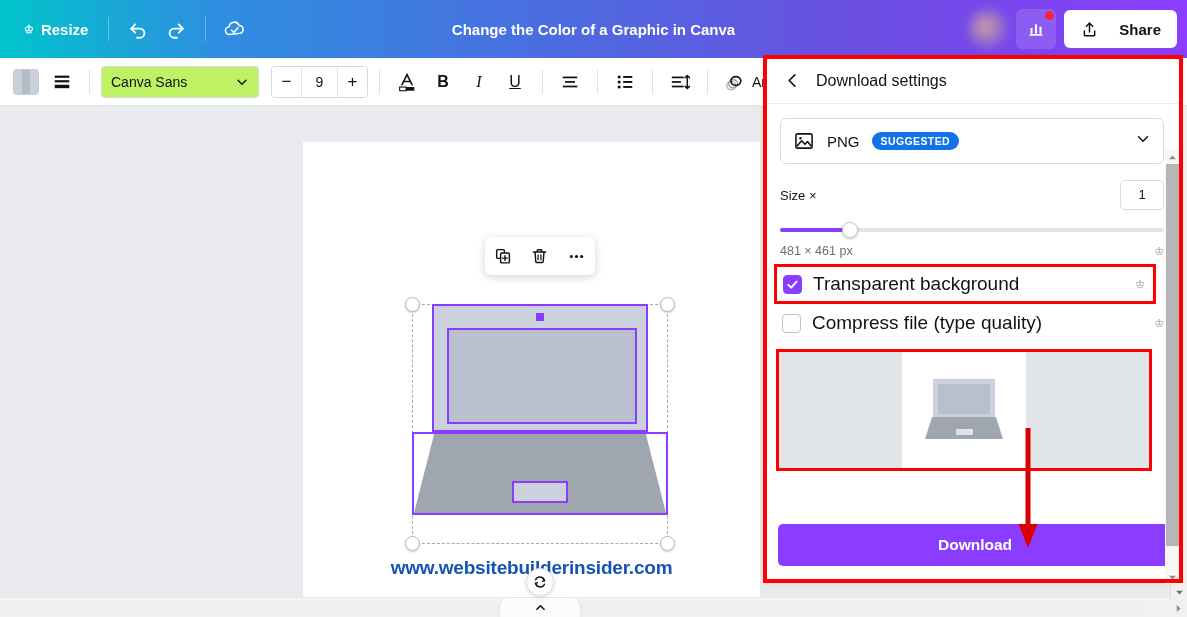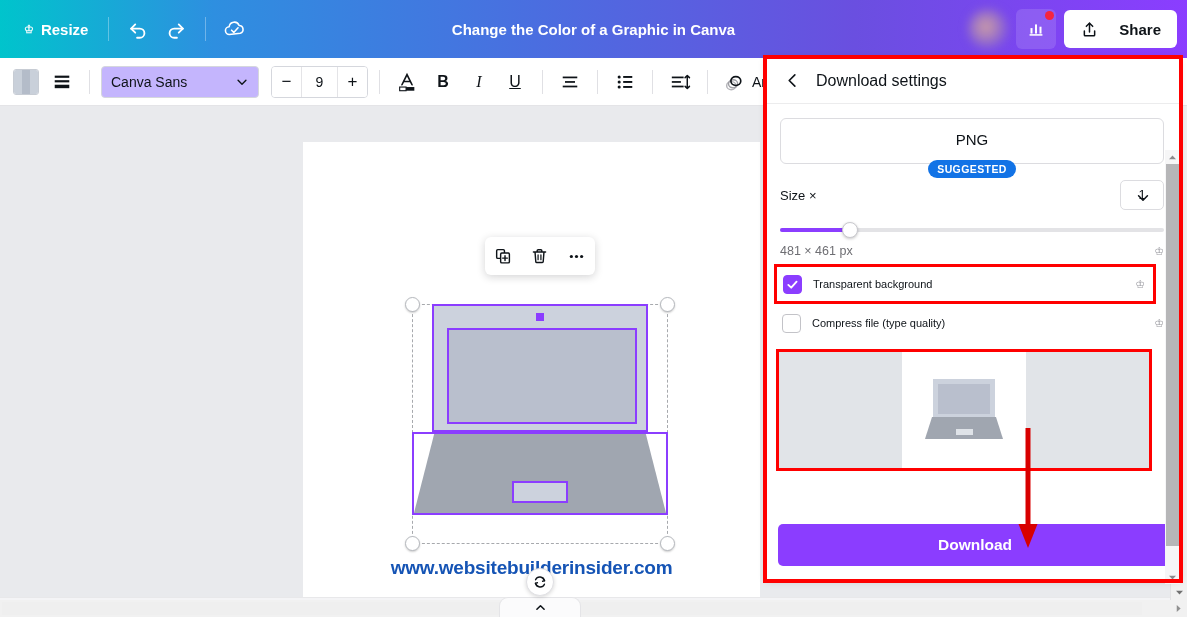--- a/index.html
+++ b/index.html
@@ -68,21 +68,21 @@
     height: 32px; min-width: 32px; border-radius: 4px; cursor: pointer; }
   .swatch {
     width: 26px; height: 26px; border-radius: 3px; overflow: hidden;
     display: flex; border: 1px solid #c7ccd4;
   }
   .swatch i { flex: 1; height: 100%; display: block; }
   .sep { width: 1px; height: 24px; background: #e0e0e4; margin: 0 7px; }
   .font-select {
     display: flex; align-items: center; justify-content: space-between;
     width: 158px; height: 32px; border: 1px solid #d5d7dd; border-radius: 4px;
-    padding: 0 9px; font-size: 14px; color: #0e1318; cursor: pointer; background: #c4b5fd;
+    padding: 0 9px; font-size: 14px; color: #0e1318; cursor: pointer; background: #bef264;
   }
   .size-box {
     display: flex; align-items: center; height: 32px;
     border: 1px solid #d5d7dd; border-radius: 4px; overflow: hidden; margin-left: 8px;
   }
   .size-box .sb {
     width: 29px; height: 30px; display: flex; align-items: center; justify-content: center;
     font-size: 17px; color: #0e1318; cursor: pointer; background: #fff;
   }
   .size-box .sv {
@@ -205,21 +205,21 @@
     padding: 0 16px; border-bottom: 1px solid #ececed;
   }
   .dl-head .back { width: 20px; height: 20px; display: flex; align-items: center;
     justify-content: center; cursor: pointer; }
   .dl-title { font-size: 16px; color: #0e1318; }
   .dl-body { padding: 14px 16px 0 14px; position: relative; height: 476px; }
 
   .lbl { font-size: 13px; color: #0e1318; margin-bottom: 8px; }
   .filetype {
     display: flex; align-items: center; height: 46px; border: 1px solid #dcdce0;
-    border-radius: 6px; padding: 0 12px; gap: 12px; cursor: pointer; margin-bottom: 16px; flex-direction: column;
+    border-radius: 6px; padding: 0 12px; gap: 12px; cursor: pointer; margin-bottom: 16px;
   }
   .ft-name { font-size: 15px; color: #0e1318; }
   .badge {
     background: #1273e6; color: #fff; font-size: 10.5px; font-weight: bold;
     padding: 3px 9px; border-radius: 9px; letter-spacing: .4px;
   }
   .ft-caret { margin-left: auto; }
 
   .size-row { display: flex; align-items: center; justify-content: space-between; }
   .size-input {
@@ -241,21 +241,21 @@
   .px-text { font-size: 12.5px; color: #6e6e73; }
   .crown-gray { color: #9a9aa0; font-size: 11px; }
 
   .chk-row { display: flex; align-items: center; gap: 11px; height: 32px; cursor: pointer; }
   .chk {
     width: 19px; height: 19px; border-radius: 4px; border: 1.6px solid #c3c3c8;
     background: #fff; flex: none;
   }
   .chk.on { background: #8b3dff; border-color: #8b3dff;
     display: flex; align-items: center; justify-content: center; }
-  .chk-label { font-size: 11px; color: #0e1318; }
+  .chk-label { font-size: 19px; color: #0e1318; }
   .chk-row .crown-gray { margin-left: auto; }
 
   .hl-transparent {
     position: relative; margin: 6px 0 3px -6px; width: 382px;
     border: 3px solid #ff0000; padding: 1px 8px 1px 6px;
   }
 
   .preview-wrap {
     position: relative; margin: 10px 0 0 -4px; width: 376px; height: 122px;
     border: 3px solid #ff0000;

